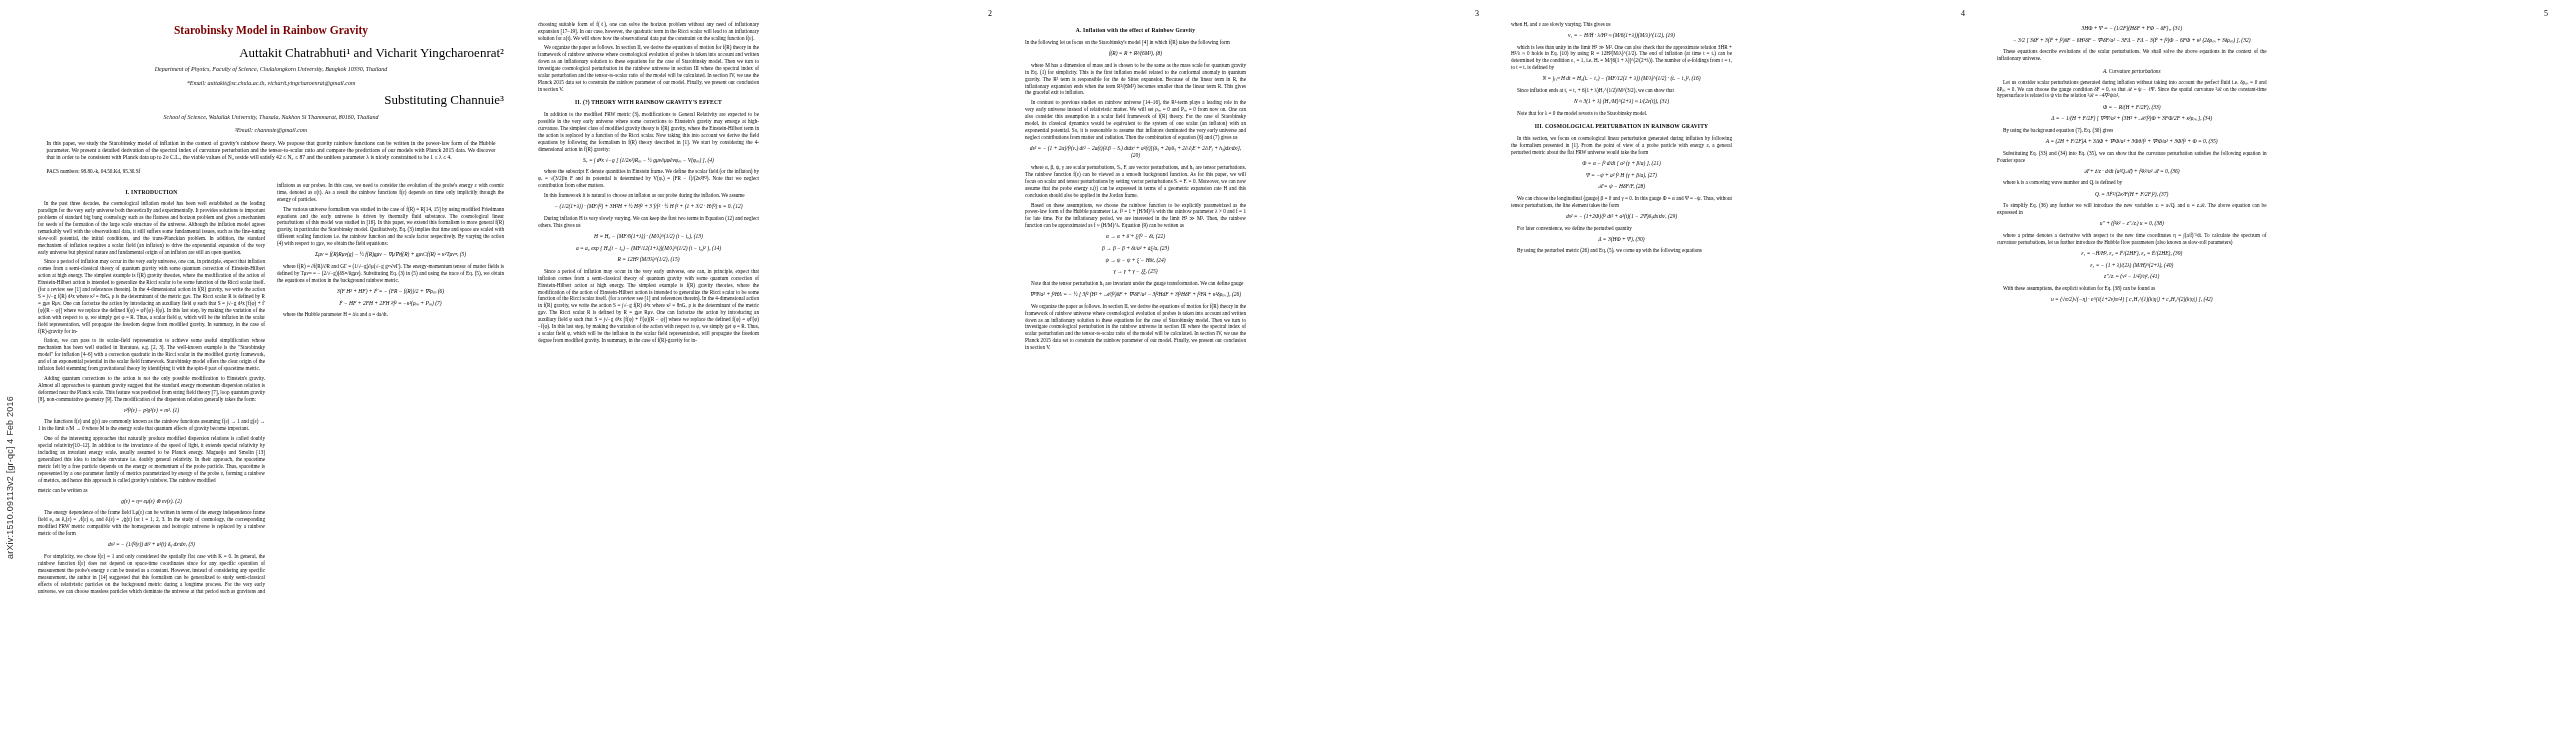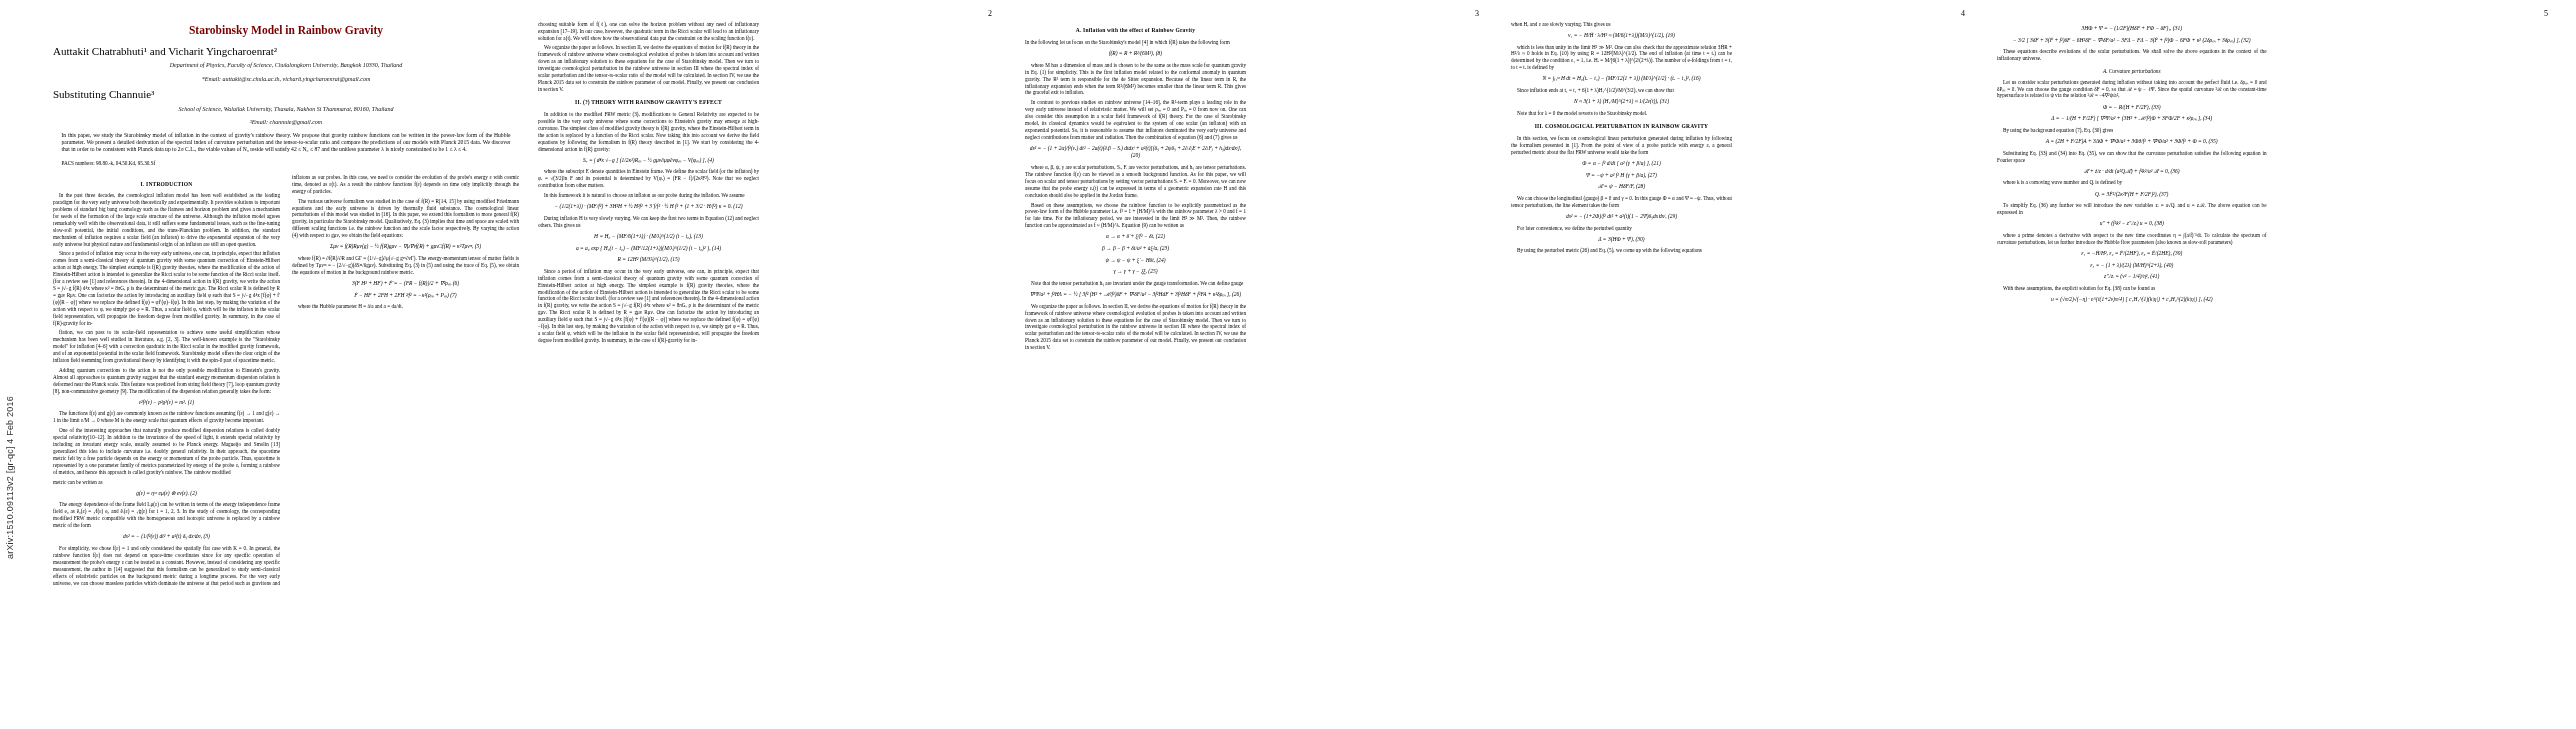--- a/index.html
+++ b/index.html
@@ -19,35 +19,35 @@
     font-size:9px;color:#333;letter-spacing:0.2px;
     white-space:nowrap;
   }
   .page{
     position:absolute;top:0;
     width:486px;height:729px;
     box-sizing:border-box;
     padding:20.7px 16px 12px 16px;
     background:#fff;
   }
-  .page.p1{left:37px;width:498px;}
+  .page.p1{left:22px;width:498px;}
   .page.p2{left:522px;}
   .page.p3{left:1009px;}
   .page.p4{left:1495px;}
   .page.p5{left:1981px;width:583px;}
   .pagenum{
     position:absolute;top:8.5px;right:16px;
     font-size:8px;color:#000;
     font-family:"Liberation Serif", serif;
   }
   .title{
     text-align:center;font-weight:bold;font-size:11.5px;
     color:#7a0000;margin:2.4px 0 7.3px 0;line-height:1.25;
   }
-  .authors{text-align:left;font-size:11px;margin-bottom:4.3px;}
+  .authors{text-align:right;font-size:13px;margin-bottom:4.3px;}
   .affil{text-align:center;font-size:6px;font-style:italic;line-height:1.35;margin-bottom:5.5px;color:#111;}
   .abstract{
     font-size:5.6px;line-height:1.32;text-align:justify;
     margin:3.6px 8.5px 6px 8.5px;
   }
   .pacs{font-size:5.2px;margin:0 8.5px 7.3px 8.5px;line-height:1.3;}
   .cols{
     column-count:2;column-gap:12px;
     font-size:5.2px;line-height:1.33;text-align:justify;
     column-fill:auto;height:614px;

